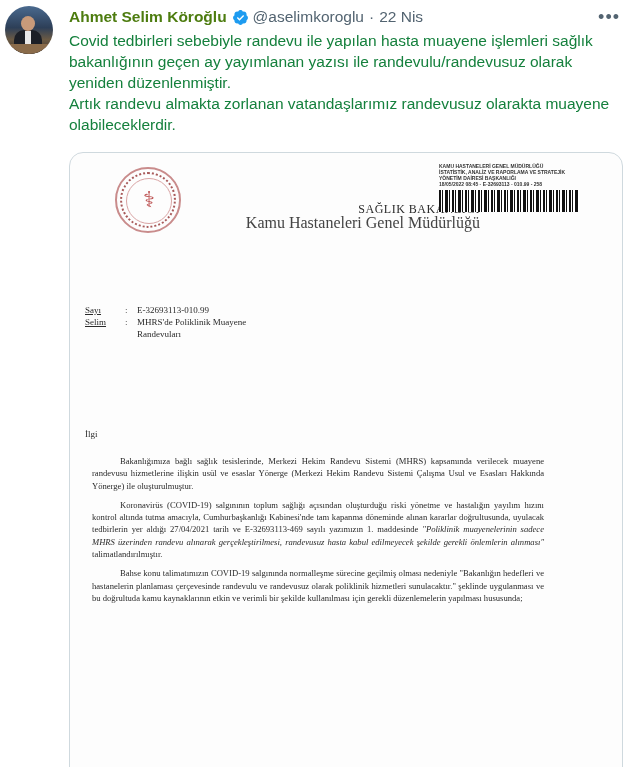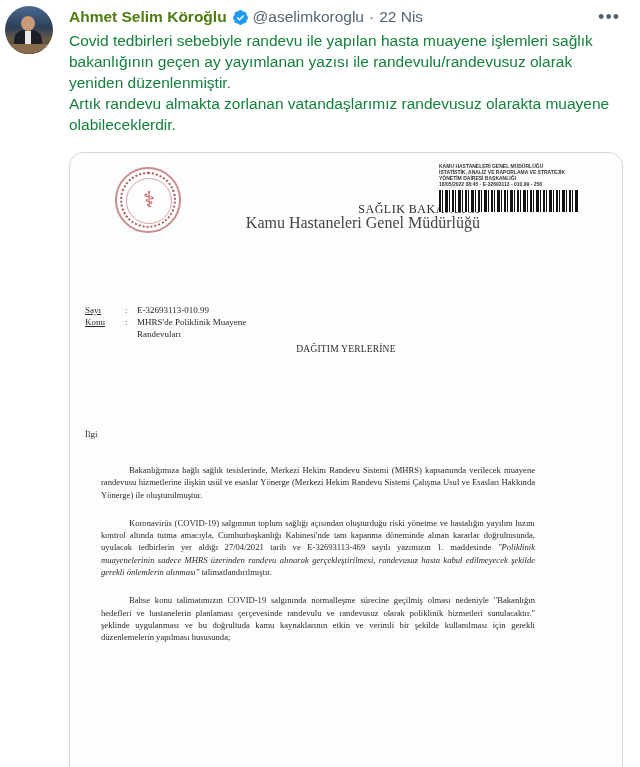--- a/index.html
+++ b/index.html
@@ -31,21 +31,21 @@
   .barcode-text { font-size:5px; line-height:6px; color:#333; font-family:"Liberation Sans", sans-serif; font-weight:bold; }
   .barcode { margin-top:3px; height:22px; width:140px; background:repeating-linear-gradient(90deg,#111 0 2px,#fff 2px 3px,#111 3px 4px,#fff 4px 6px,#111 6px 9px,#fff 9px 10px,#111 10px 11px,#fff 11px 13px); }
   .meta { position:absolute; left:15px; top:151px; font-size:9px; line-height:12px; }
   .meta .row { display:flex; }
   .meta .lbl { width:40px;text-decoration:underline; }
   .meta .colon { width:12px; }
   .dist { position:absolute; left:0; width:552px; top:191px; text-align:center; font-size:9.5px; letter-spacing:0.2px; }
   .ilgi { position:absolute; left:15px; top:276px; font-size:9px; display:flex; }
   .ilgi .lbl { width:32px; }
   .body-text { position:absolute; left:15px; top:295px; width:466px; font-size:8.6px; line-height:12.3px; text-align:justify; }
-  .body-text p { margin:16px; text-indent:28px; }
+  .body-text p { margin:7px; text-indent:28px; }
   .body-text i { font-style:italic; }
 </style>
 </head>
 <body>
 
 <div class="avatar">
   <div class="fig-body"></div>
   <div class="fig-shirt"></div>
   <div class="fig-head"></div>
   <div class="desk"></div>
@@ -90,32 +90,31 @@
       <div class="barcode"></div>
     </div>
 
     <div class="meta">
       <div class="row">
         <span class="lbl">Sayı</span>
         <span class="colon">:</span>
         <span>E-32693113-010.99</span>
       </div>
       <div class="row">
-        <span class="lbl">Konu</span>
+        <span class="lbl">Selim</span>
         <span class="colon">:</span>
         <span>MHRS'de Poliklinik Muayene</span>
       </div>
       <div class="row">
         <span class="lbl"></span>
           <span class="colon"></span>
         <span>Randevuları</span>
       </div>
     </div>
 
-    <div class="dist">DAĞITIM YERLERİNE</div>
 
     <div class="ilgi">
       <span class="lbl">İlgi</span>
     </div>
 
     <div class="body-text">
       <p>Bakanlığımıza bağlı sağlık tesislerinde, Merkezi Hekim Randevu Sistemi (MHRS) kapsamında verilecek muayene randevusu hizmetlerine ilişkin usül ve esaslar Yönerge (Merkezi Hekim Randevu Sistemi Çalışma Usul ve Esasları Hakkında Yönerge) ile oluşturulmuştur.</p>
       <p><span>Koronavirüs (COVID-19) salgınının toplum sağlığı açısından oluşturduğu riski yönetme ve hastalığın yayılım hızını kontrol altında tutma amacıyla, Cumhurbaşkanlığı Kabinesi'nde tam kapanma döneminde alınan kararlar doğrultusunda, uyulacak tedbirlerin yer aldığı 27/04/2021 tarih ve E-32693113-469 sayılı yazımızın 1. maddesinde </span><i>"Poliklinik muayenelerinin sadece MHRS üzerinden randevu alınarak gerçekleştirilmesi, randevusuz hasta kabul edilmeyecek şekilde gerekli önlemlerin alınması"</i><span> talimatlandırılmıştır.</span></p>
       <p>Bahse konu talimatımızın COVID-19 salgınında normalleşme sürecine geçilmiş olması nedeniyle "Bakanlığın hedefleri ve hastanelerin planlaması çerçevesinde randevulu ve randevusuz olarak poliklinik hizmetleri sunulacaktır." şeklinde uygulanması ve bu doğrultuda kamu kaynaklarının etkin ve verimli bir şekilde kullanılması için gerekli düzenlemelerin yapılması hususunda;</p>
     </div>

